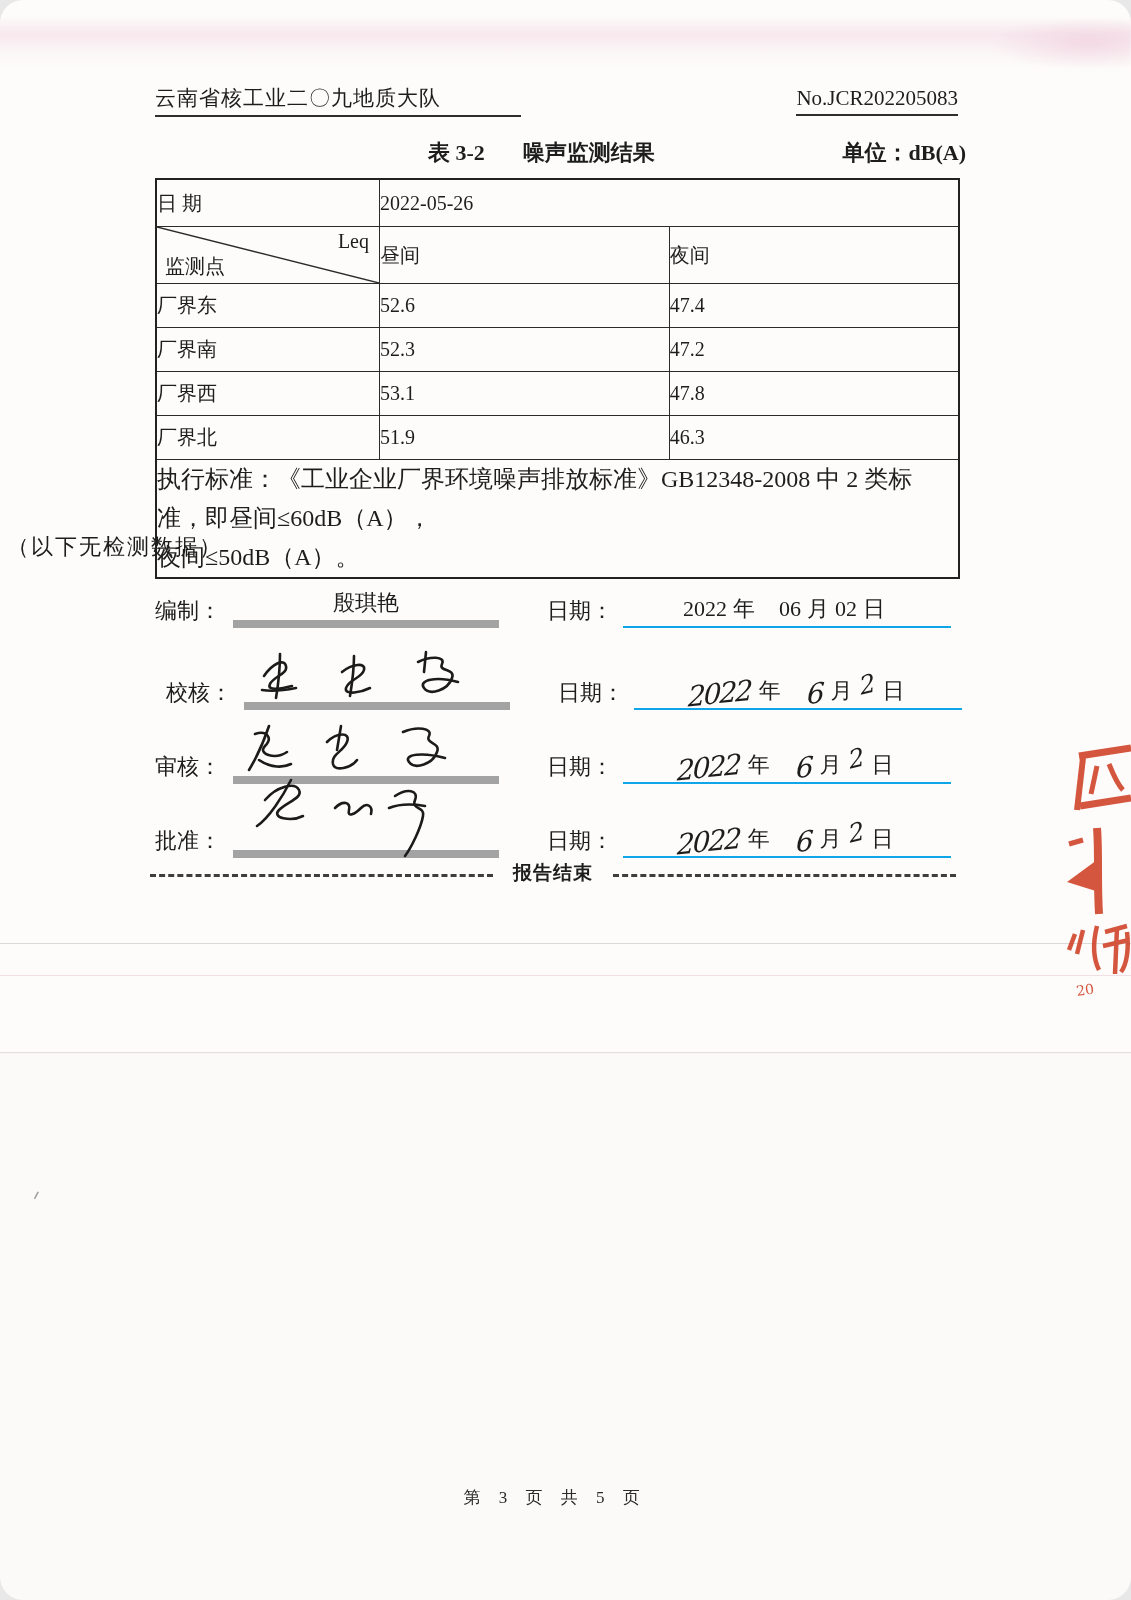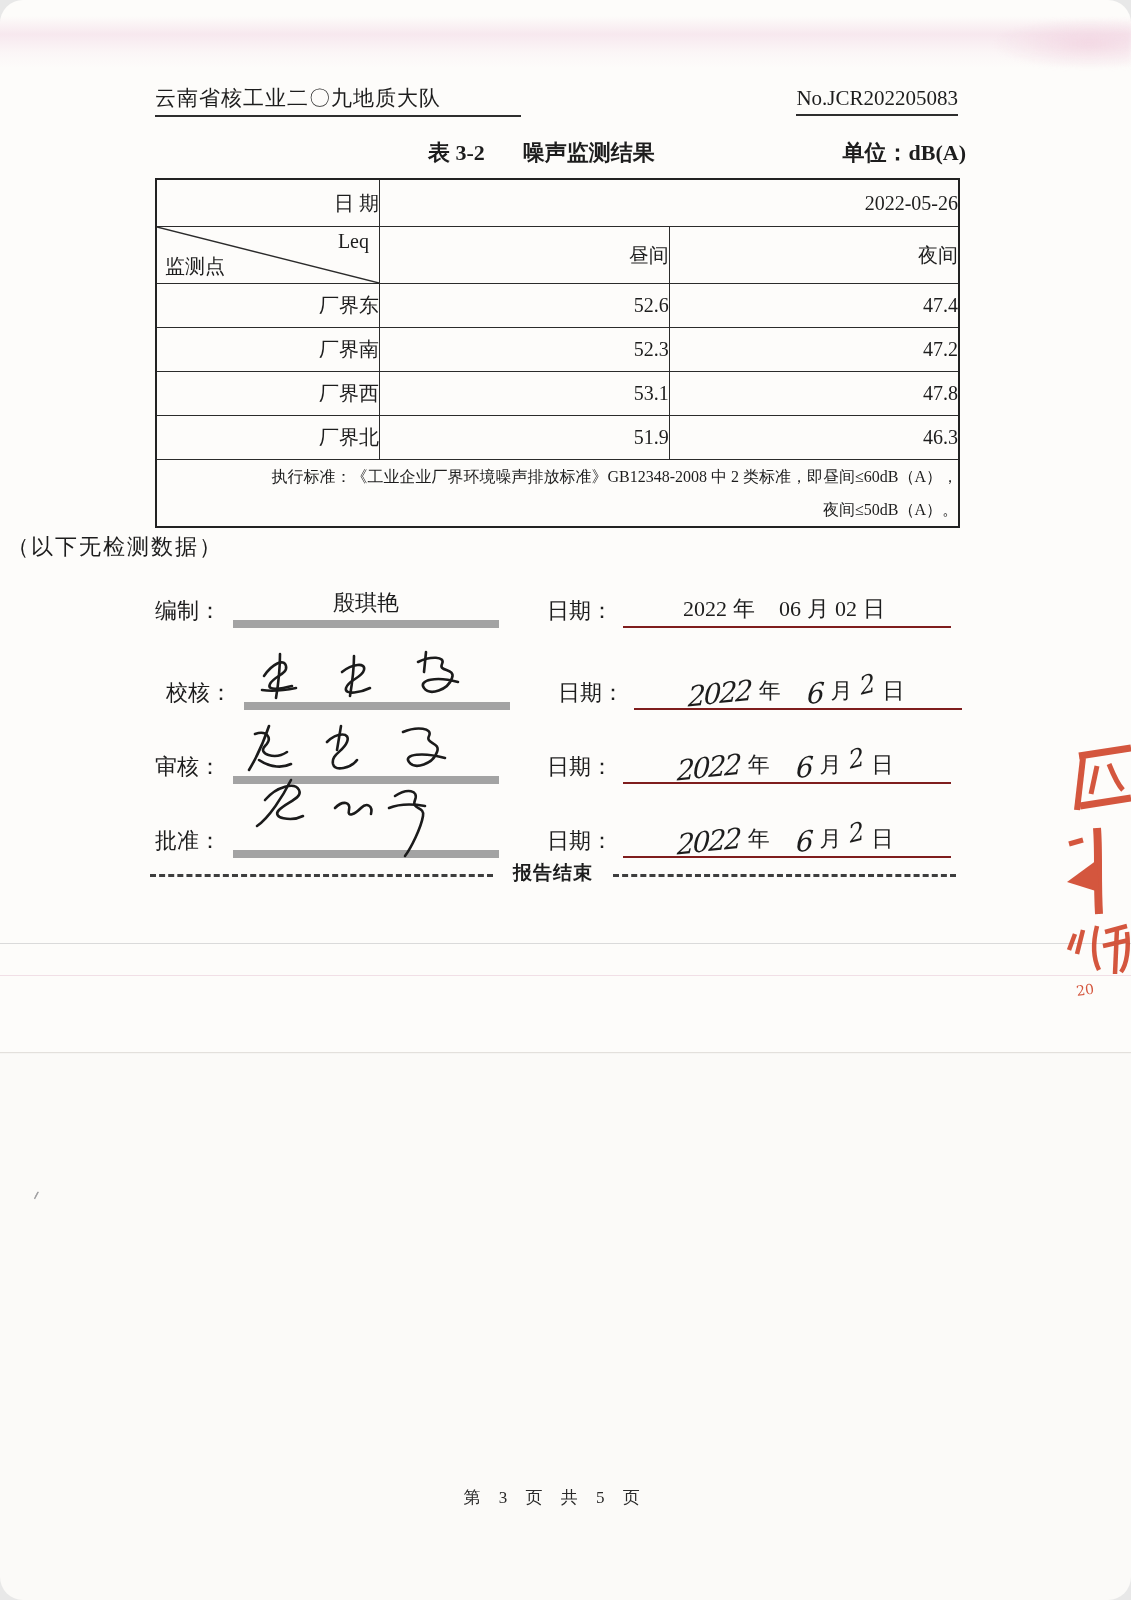--- a/index.html
+++ b/index.html
@@ -36,55 +36,55 @@
   .title-left{position:absolute;left:428px;top:0;font-weight:700;font-size:22px;}
   .title-left .tno{margin-right:38px;}
   .title-unit{position:absolute;right:177px;top:0;font-weight:700;font-size:22px;}
   
   table.noise{
     position:absolute;left:155px;top:178px;
     border-collapse:collapse;table-layout:fixed;width:805px;
     font-size:20px;
   }
   table.noise td{
-    border:1.5px solid #2b2b2b;text-align:right;vertical-align:middle;
+    border:1.5px solid #2b2b2b;text-align:left;vertical-align:middle;
     padding:0;
   }
   table.noise{border:2px solid #222;}
   td.c1{width:222px;} td.c2{width:291px;} td.c3{width:292px;}
   tr.r-date td{height:46px;}
   tr.r-head td{height:56px;}
   tr.r-data td{height:43px;}
   td.diagonal{position:relative;}
   td.diagonal svg{position:absolute;left:0;top:0;width:100%;height:100%;}
   .diag-top{position:absolute;right:10px;top:3px;font-size:20px;}
   .diag-bottom{position:absolute;left:8px;bottom:3px;font-size:20px;}
   td.standards{
-    text-align:left;padding:7px 10px 9px 12px;line-height:33px;font-size:16px;
+    text-align:left;padding:7px 10px 9px 12px;line-height:39px;font-size:24px;
   }
   
   .no-data{
     position:absolute;left:0;top:532px;width:1110px;
     font-size:22px;letter-spacing:2px;margin-left:7px;
   }
   
   .sign-row{
     position:absolute;left:155px;width:796px;height:42px;
     display:flex;align-items:flex-end;font-size:22px;
   }
   .sign-row .lbl{flex:0 0 78px;padding-bottom:2px;}
   .sign-row .name-slot{
     flex:0 0 266px;border-bottom:8px solid #a3a3a3;text-align:center;
     position:relative;height:34px;
   }
   .sign-row .name-slot .typed{line-height:34px;}
   .sign-row .gap{flex:0 0 48px;}
   .sign-row .dlbl{flex:0 0 76px;padding-bottom:2px;}
   .sign-row .date-slot{
-    flex:1 1 auto;border-bottom:2px solid #7f1d1d;height:36px;
+    flex:1 1 auto;border-bottom:2px solid #0ea5e9;height:36px;
     display:flex;align-items:flex-end;justify-content:center;
     white-space:nowrap;
   }
   .date-slot .unit{padding:0 6px 2px 6px;line-height:30px;}
   .date-slot .typed-num{padding-bottom:2px;line-height:30px;}
   .date-slot .sp{display:inline-block;width:18px;}
   .hand{
     font-family:"DejaVu Serif",serif;font-style:italic;font-size:28px;
     display:inline-block;transform:rotate(-6deg) skewX(-8deg);
     letter-spacing:-2px;line-height:28px;padding:0 2px;

